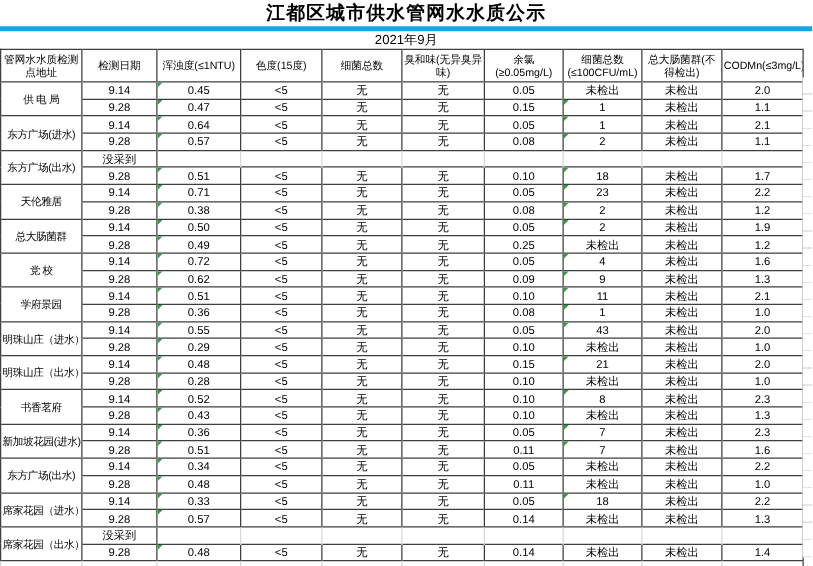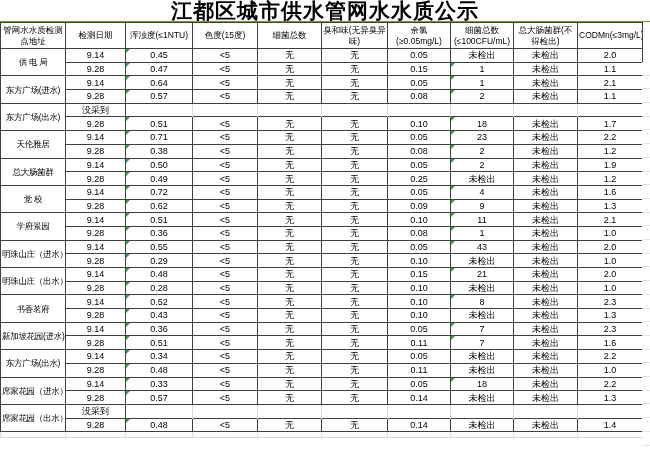--- a/index.html
+++ b/index.html
@@ -1,22 +1,22 @@
 <!DOCTYPE html>
 <html style="--flag: #2e9e3e; --bdark: #3f3f3f; --blight: #d8d8d8;"><head>
 <meta charset="utf-8">
 <style>
   html,body{margin:0;padding:0;background:#fff;}
   .canvas{
     width:650px;height:453px;position:relative;overflow:hidden;background:#fff;
     font-family:"Liberation Sans","DejaVu Sans",sans-serif;color:#000;
   }
   .title{
-    height:21px;line-height:22px;text-align:center;font-weight:bold;font-size:21px;
-    border-bottom:1px solid #0ea5e9;letter-spacing:1px;
+    height:21px;line-height:22px;text-align:center;font-weight:bold;font-size:15px;
+    border-bottom:4px solid #0ea5e9;letter-spacing:1px;
   }
   .subtitle{height:14px;line-height:14px;text-align:center;font-size:10.5px;}
   table{border-collapse:collapse;table-layout:fixed;width:642px;
         border-right:1px solid var(--bdark);border-bottom:1px solid var(--blight);}
   col.c0{width:65px}col.c1{width:60px}col.c2{width:67px}col.c3{width:65px}col.c4{width:64px}
   col.c5{width:66px}col.c6{width:63px}col.c7{width:63px}col.c8{width:64px}col.c9{width:65px}
   th,td{
     border-left:1px solid var(--bdark);border-top:1px solid var(--bdark);
     padding:0 1px;text-align:center;vertical-align:middle;position:relative;overflow:hidden;
   }
@@ -32,20 +32,21 @@
   .flag{position:absolute;left:0;top:0;width:0;height:0;
         border-top:4px solid var(--flag);border-right:4px solid transparent;}
   .right-strip{position:absolute;top:62px;right:0;width:8px;height:384px;
         background:repeating-linear-gradient(to bottom,#fff 0 12.7px,#e4e4e4 12.7px 13.7px);}
 </style>
 </head>
 <body>
 
 <div class="canvas">
   <div class="title">江都区城市供水管网水水质公示</div>
+  <div class="subtitle">2021年9月</div>
   <table>
     <colgroup>
       <col class="c0">
         <col class="c1">
         <col class="c2">
         <col class="c3">
         <col class="c4">
       <col class="c5">
         <col class="c6">
         <col class="c7">

